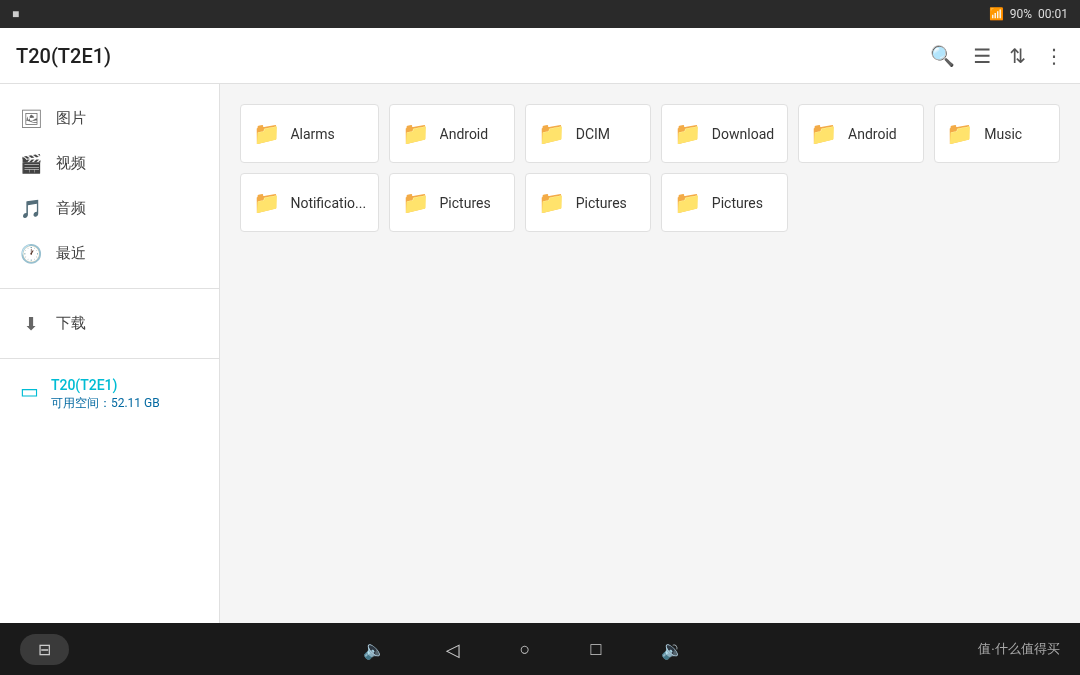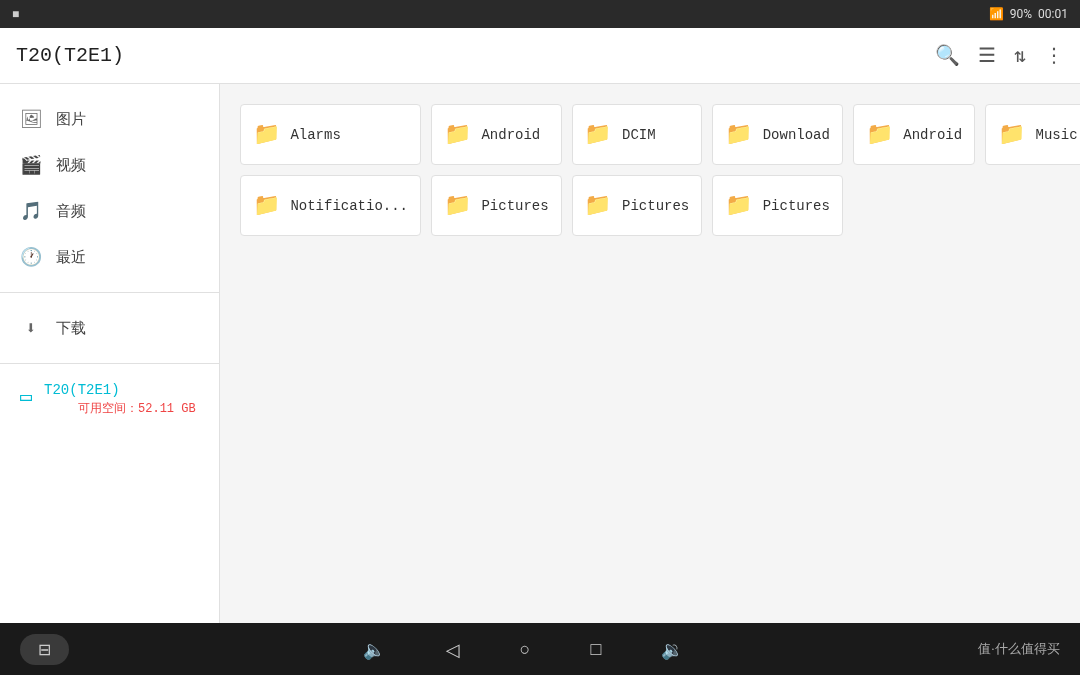--- a/index.html
+++ b/index.html
@@ -41,21 +41,20 @@
       color: #ddd;
       font-size: 12px;
     }
 
     
     .app-container {
       display: flex;
       flex-direction: column;
       flex: 1;
       background: #fafafa;
-      font-family: Liberation Mono, monospace;
     }
 
     
     .toolbar {
       height: 56px;
       background: #ffffff;
       display: flex;
       align-items: center;
       padding: 0 16px;
       border-bottom: 1px solid #e0e0e0;
@@ -135,23 +134,22 @@
       display: flex;
       flex-direction: column;
     }
     .sidebar-device-name {
       font-size: 14px;
       color: #00bcd4;
       font-weight: 500;
     }
     .sidebar-device-space {
       font-size: 12px;
-      color: #ef4444;
+      color: #0369a1;
       margin-top: 2px;
-      margin-left: 34px;
     }
 
     
     .main-content {
       flex: 1;
       padding: 20px;
       overflow-y: auto;
       background: #f5f5f5;
     }
     .folder-grid {

